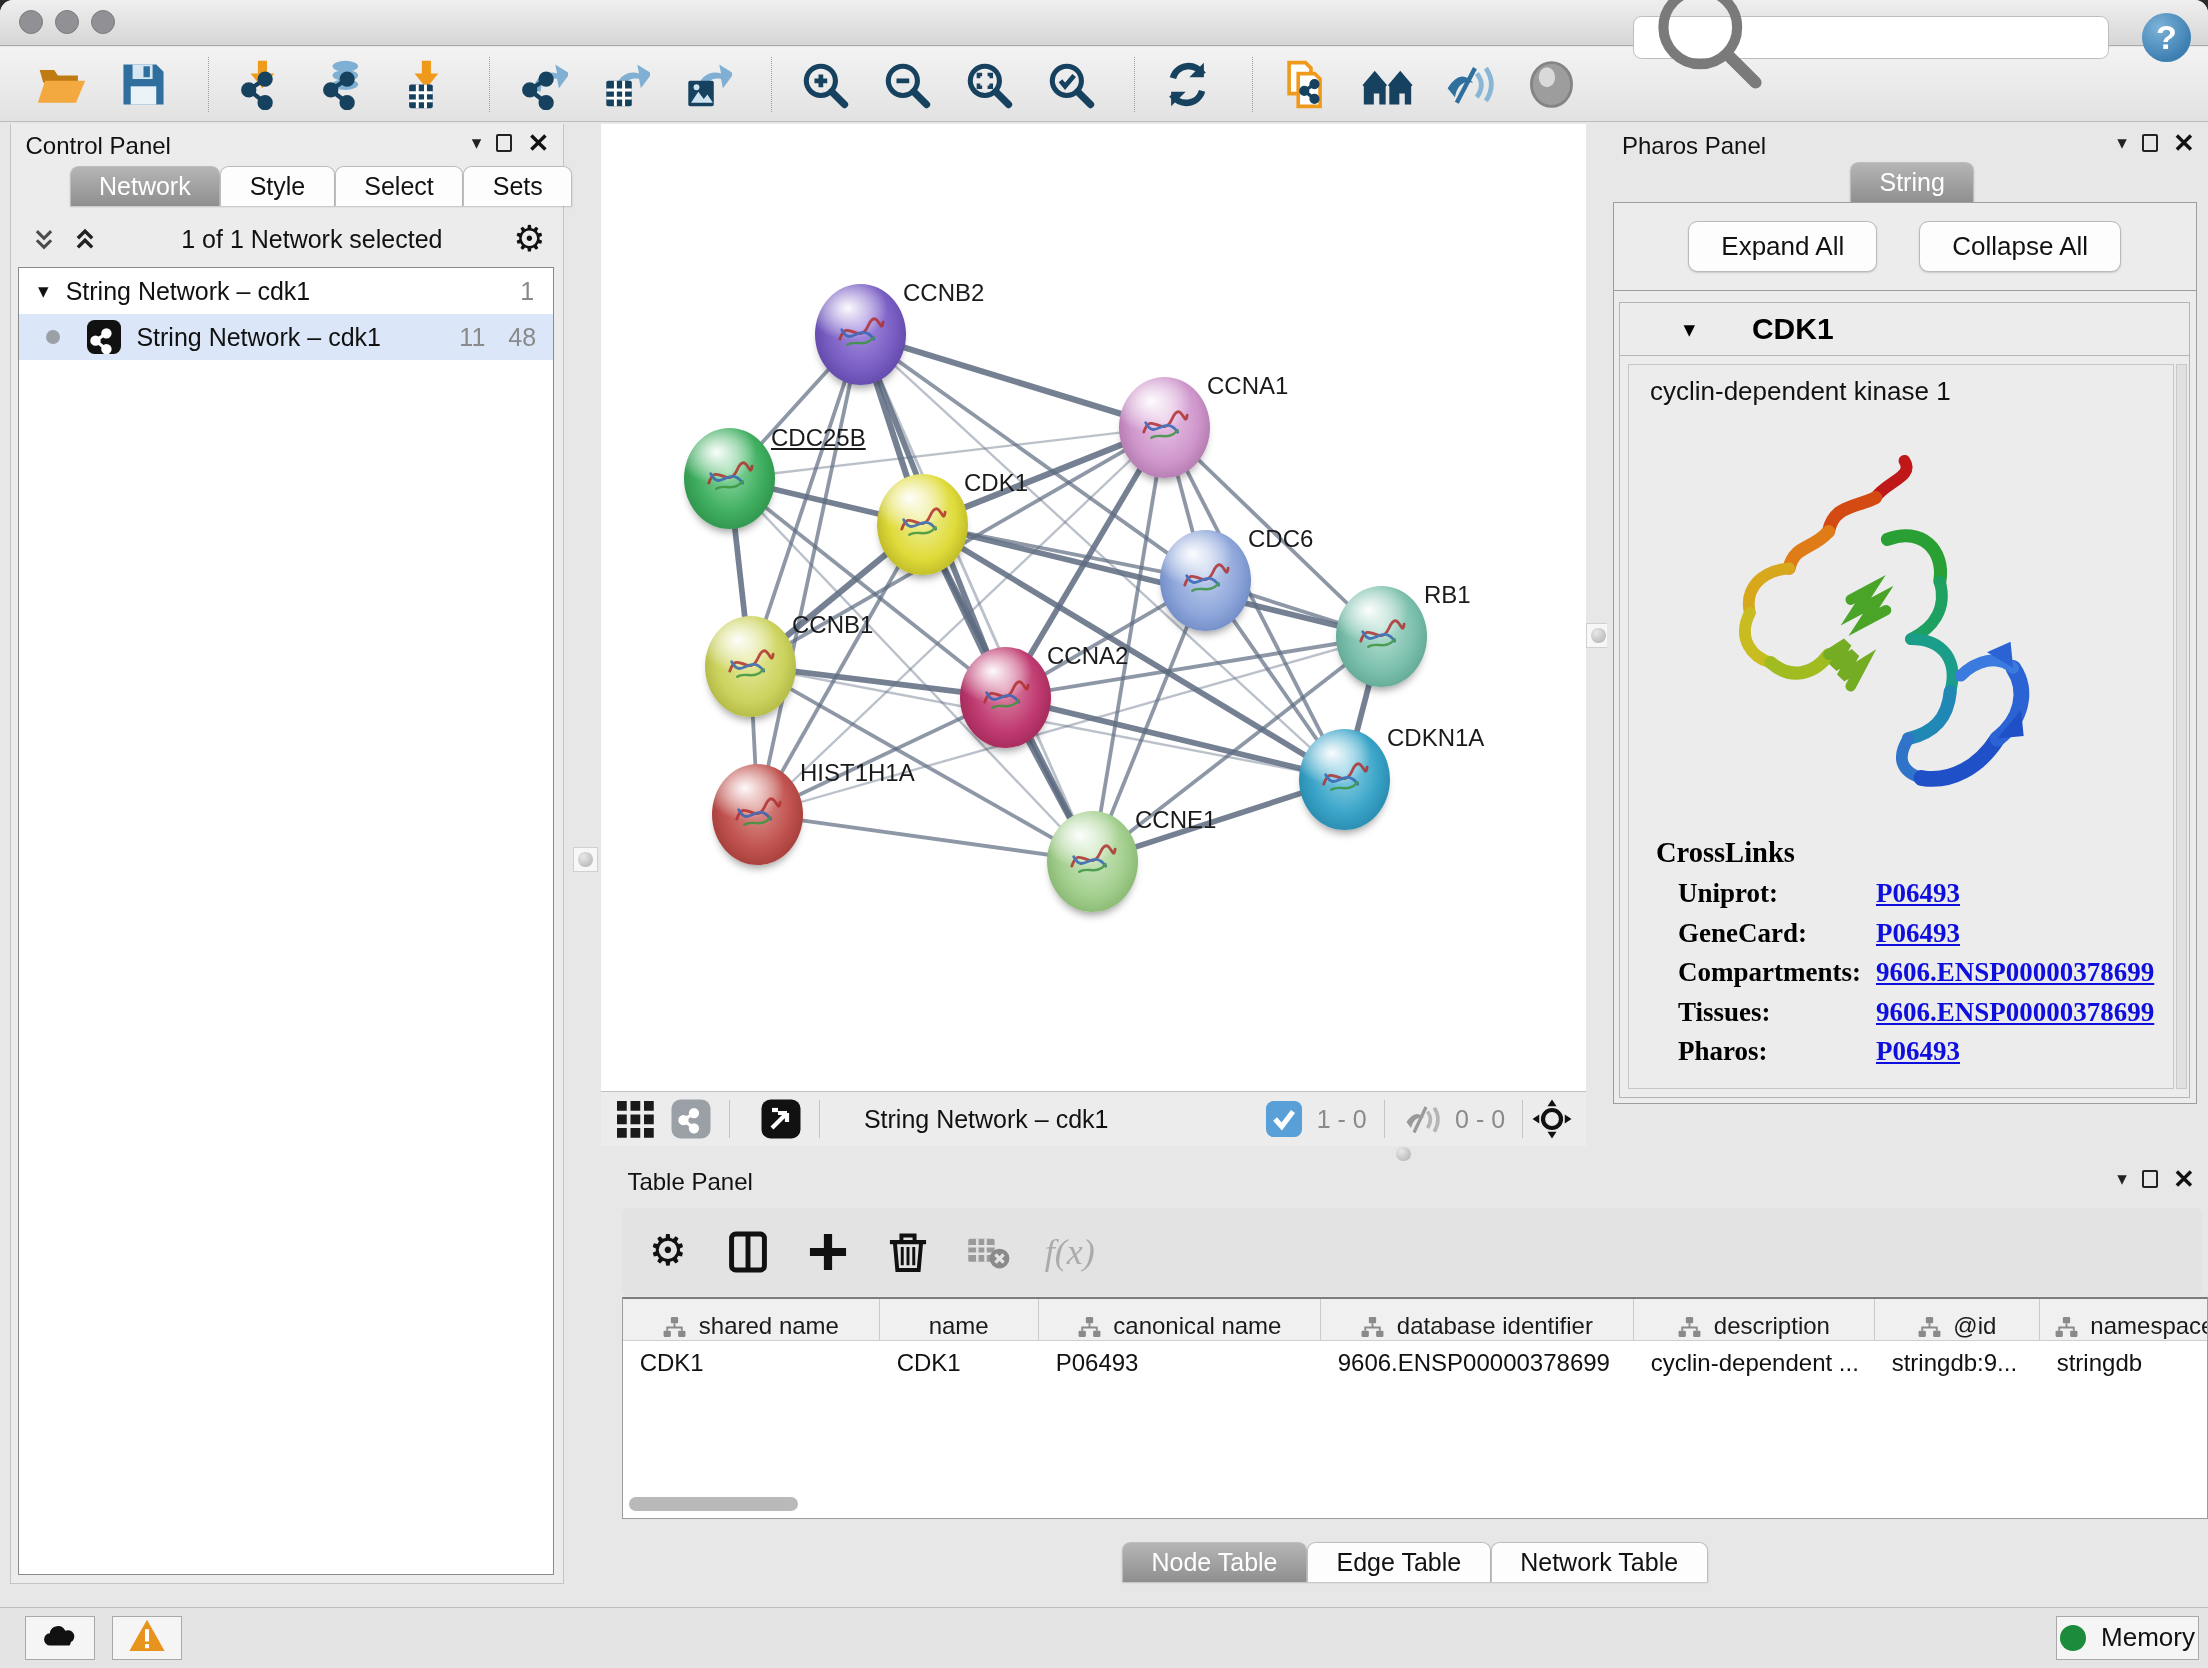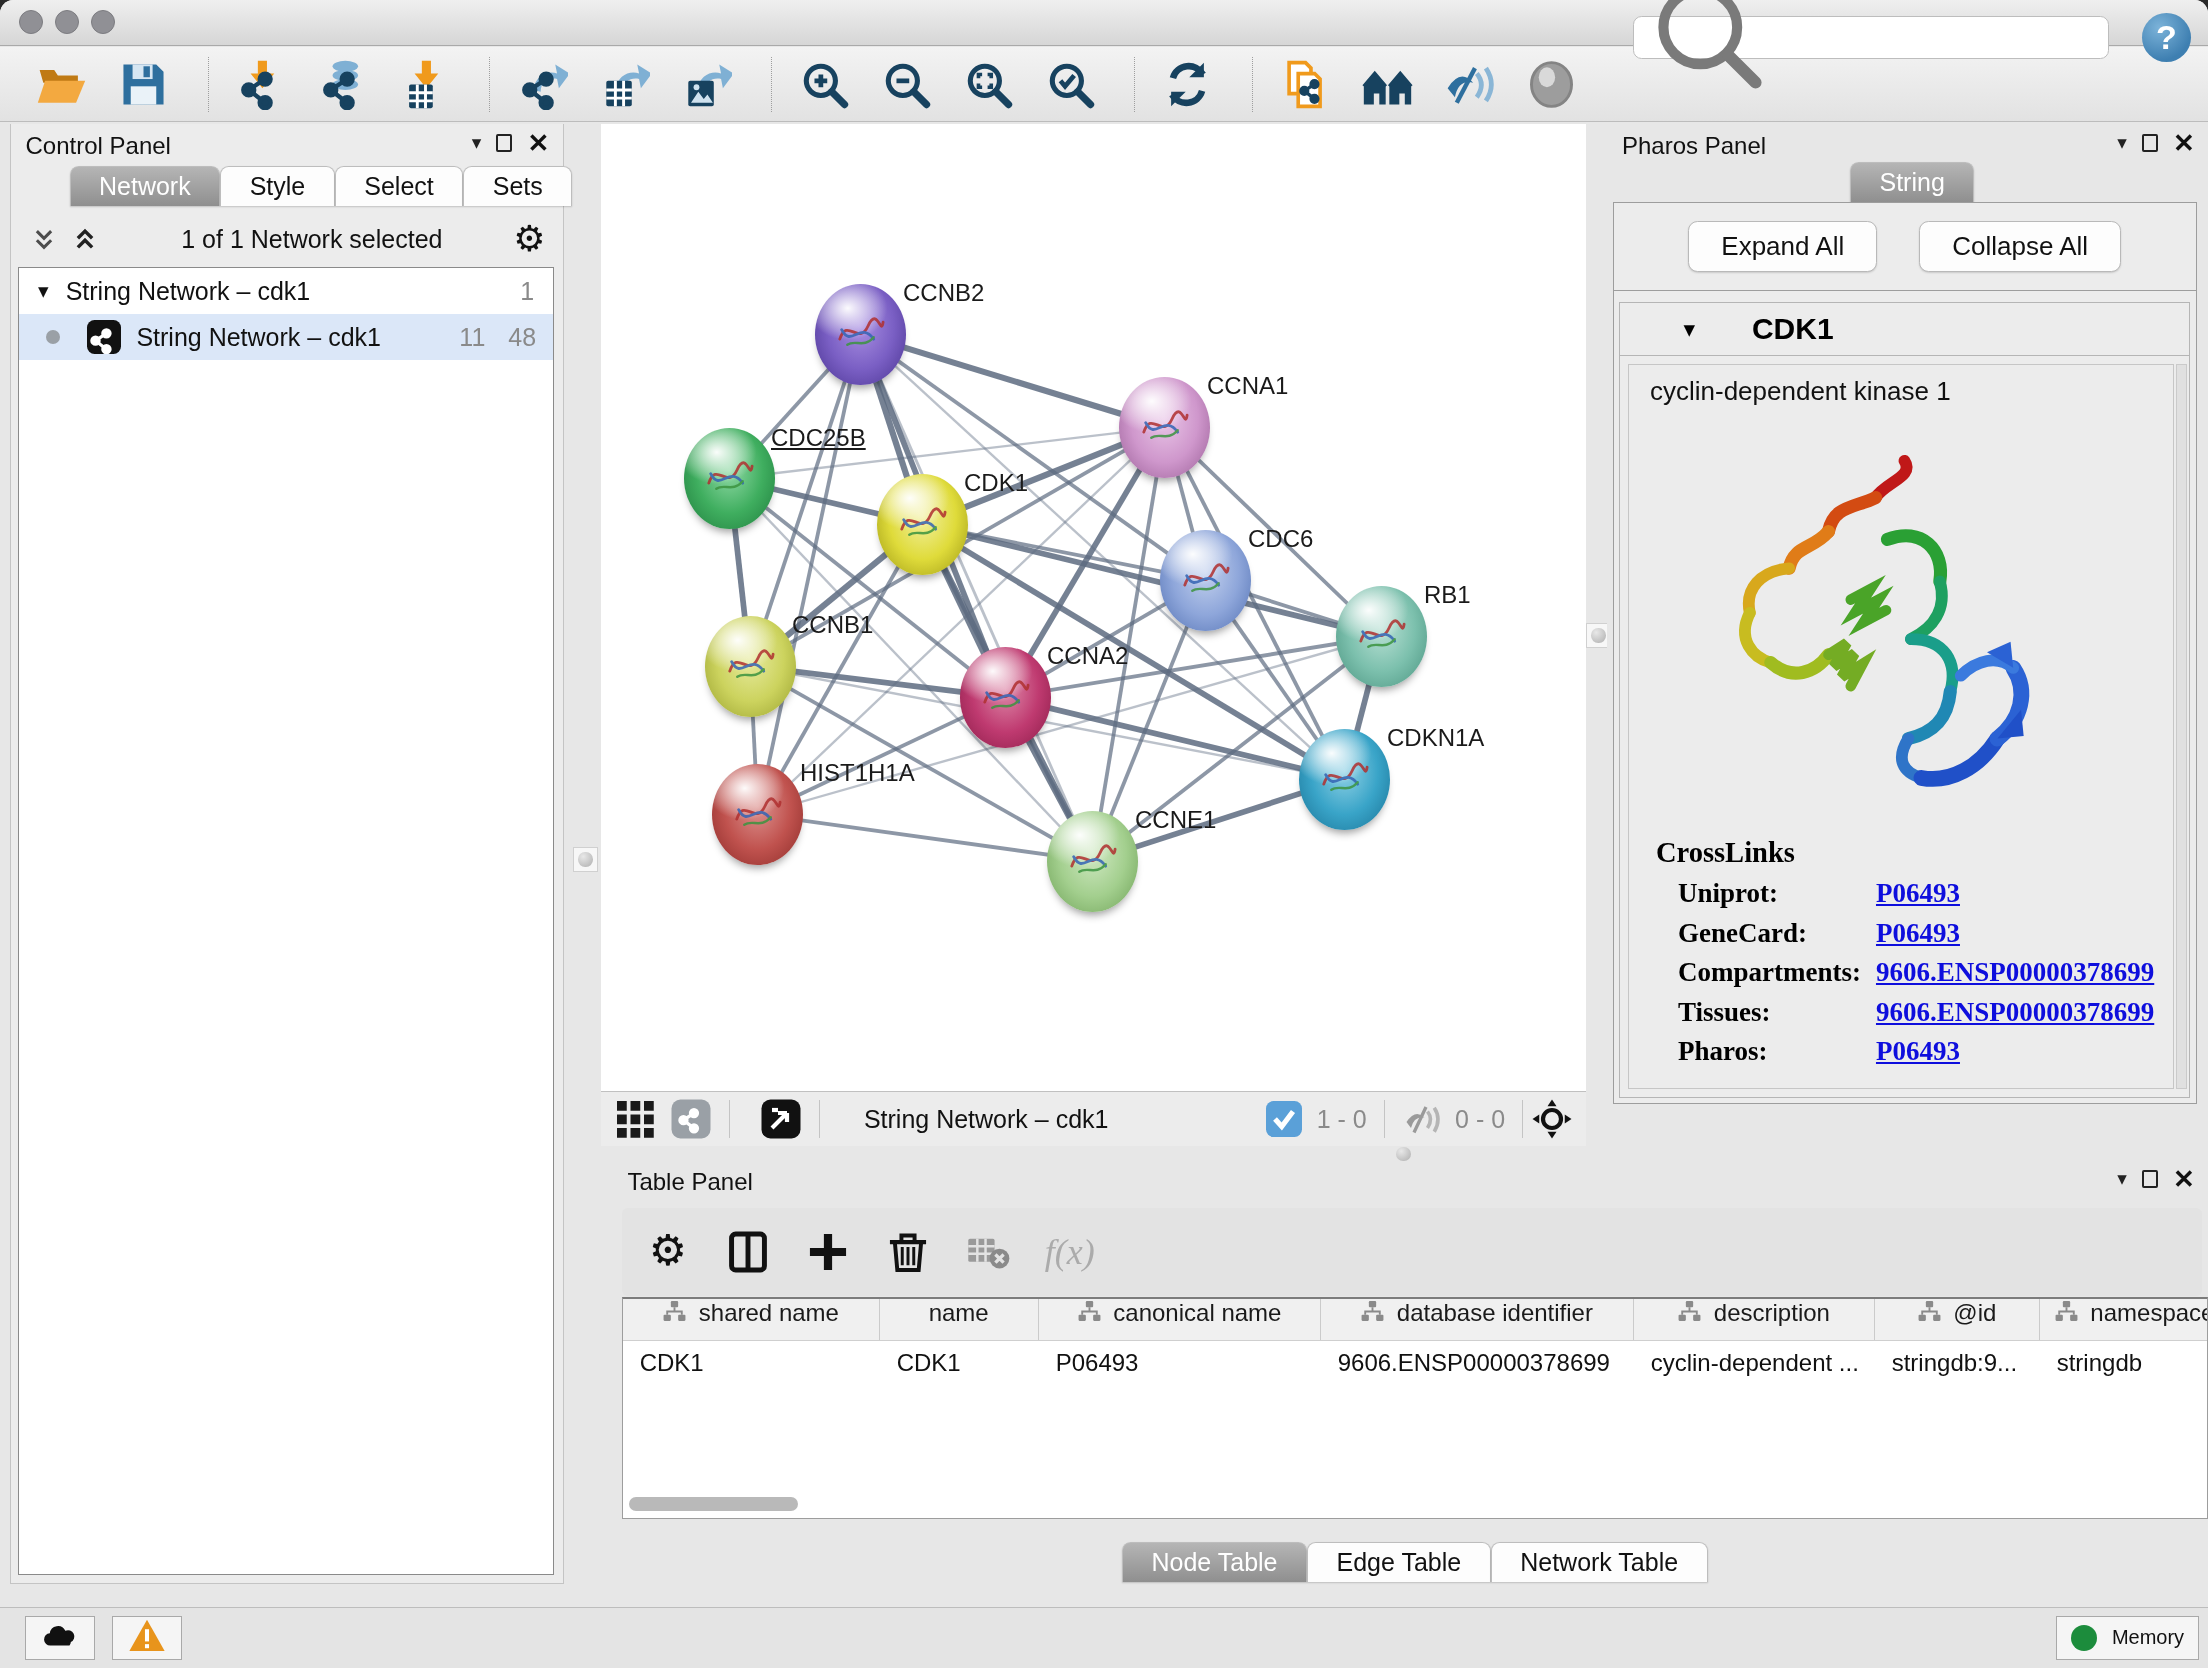--- a/index.html
+++ b/index.html
@@ -89,34 +89,34 @@
   
   .table-panel{position:absolute;left:616px;top:1162px;width:1592px;height:421px;background:#e7e7e7;}
   .tp-toolbar{position:absolute;left:5.7px;top:46px;right:5.7px;height:88px;background:#e3e3e3;border-radius:5.7px;
     display:flex;align-items:center;padding-left:23px;gap:34px;}
   .tp-ic{width:46px;height:46px;display:flex;align-items:center;justify-content:center;}
   .tp-ic svg{width:42px;height:42px;}
   .fx{font-family:"Liberation Serif",serif;font-style:italic;font-size:36px;color:#ababab;}
   .tbl{position:absolute;left:5.7px;top:135px;right:0;height:222px;background:#fff;border:1px solid #9d9d9d;
     border-top:2.9px solid #7c7c7c;overflow:hidden;}
   .tbl-head{display:flex;height:42px;background:#f0f0f0;border-bottom:1px solid #cfcfcf;}
-  .th{display:flex;align-items:flex-start;justify-content:center;gap:11.4px;font-size:24px;color:#1a1a1a;
+  .th{display:flex;align-items:flex-end;justify-content:center;gap:11.4px;font-size:24px;color:#1a1a1a;
     border-right:1px solid #cbcbcb;overflow:hidden;white-space:nowrap;flex:none;}
   .th svg{width:25px;height:25px;flex:none;}
   .tbl-row{display:flex;height:44px;}
   .td{display:flex;align-items:center;padding-left:17px;font-size:24px;color:#111;overflow:hidden;white-space:nowrap;flex:none;}
   .hscroll{position:absolute;left:13.3px;top:335px;width:1579px;height:17px;}
   .hscroll i{display:block;width:169px;height:14.3px;border-radius:7.6px;background:#b9b9b9;}
   .tp-tabs{position:absolute;left:506px;top:380px;display:flex;}
   
   .statusbar{position:absolute;left:0;top:1607px;width:2208px;height:61px;background:#e4e4e4;border-top:1px solid #bdbdbd;}
   .sb-btn{position:absolute;top:7.6px;height:44px;background:#f5f5f5;border:1.9px solid #a9a9a9;
     display:flex;align-items:center;justify-content:center;}
   .mem-dot{width:26px;height:26px;border-radius:50%;background:#1c8c3c;margin-right:15px;}
-  .mem-label{font-size:20px;color:#111;}
+  .mem-label{font-size:26px;color:#111;}
 </style>
 </head>
 <body>
 
 <div class="app">
 
   <div class="titlebar">
     <span class="tl" style="left:19px"></span>
     <span class="tl" style="left:55px"></span>
     <span class="tl" style="left:91px"></span>

